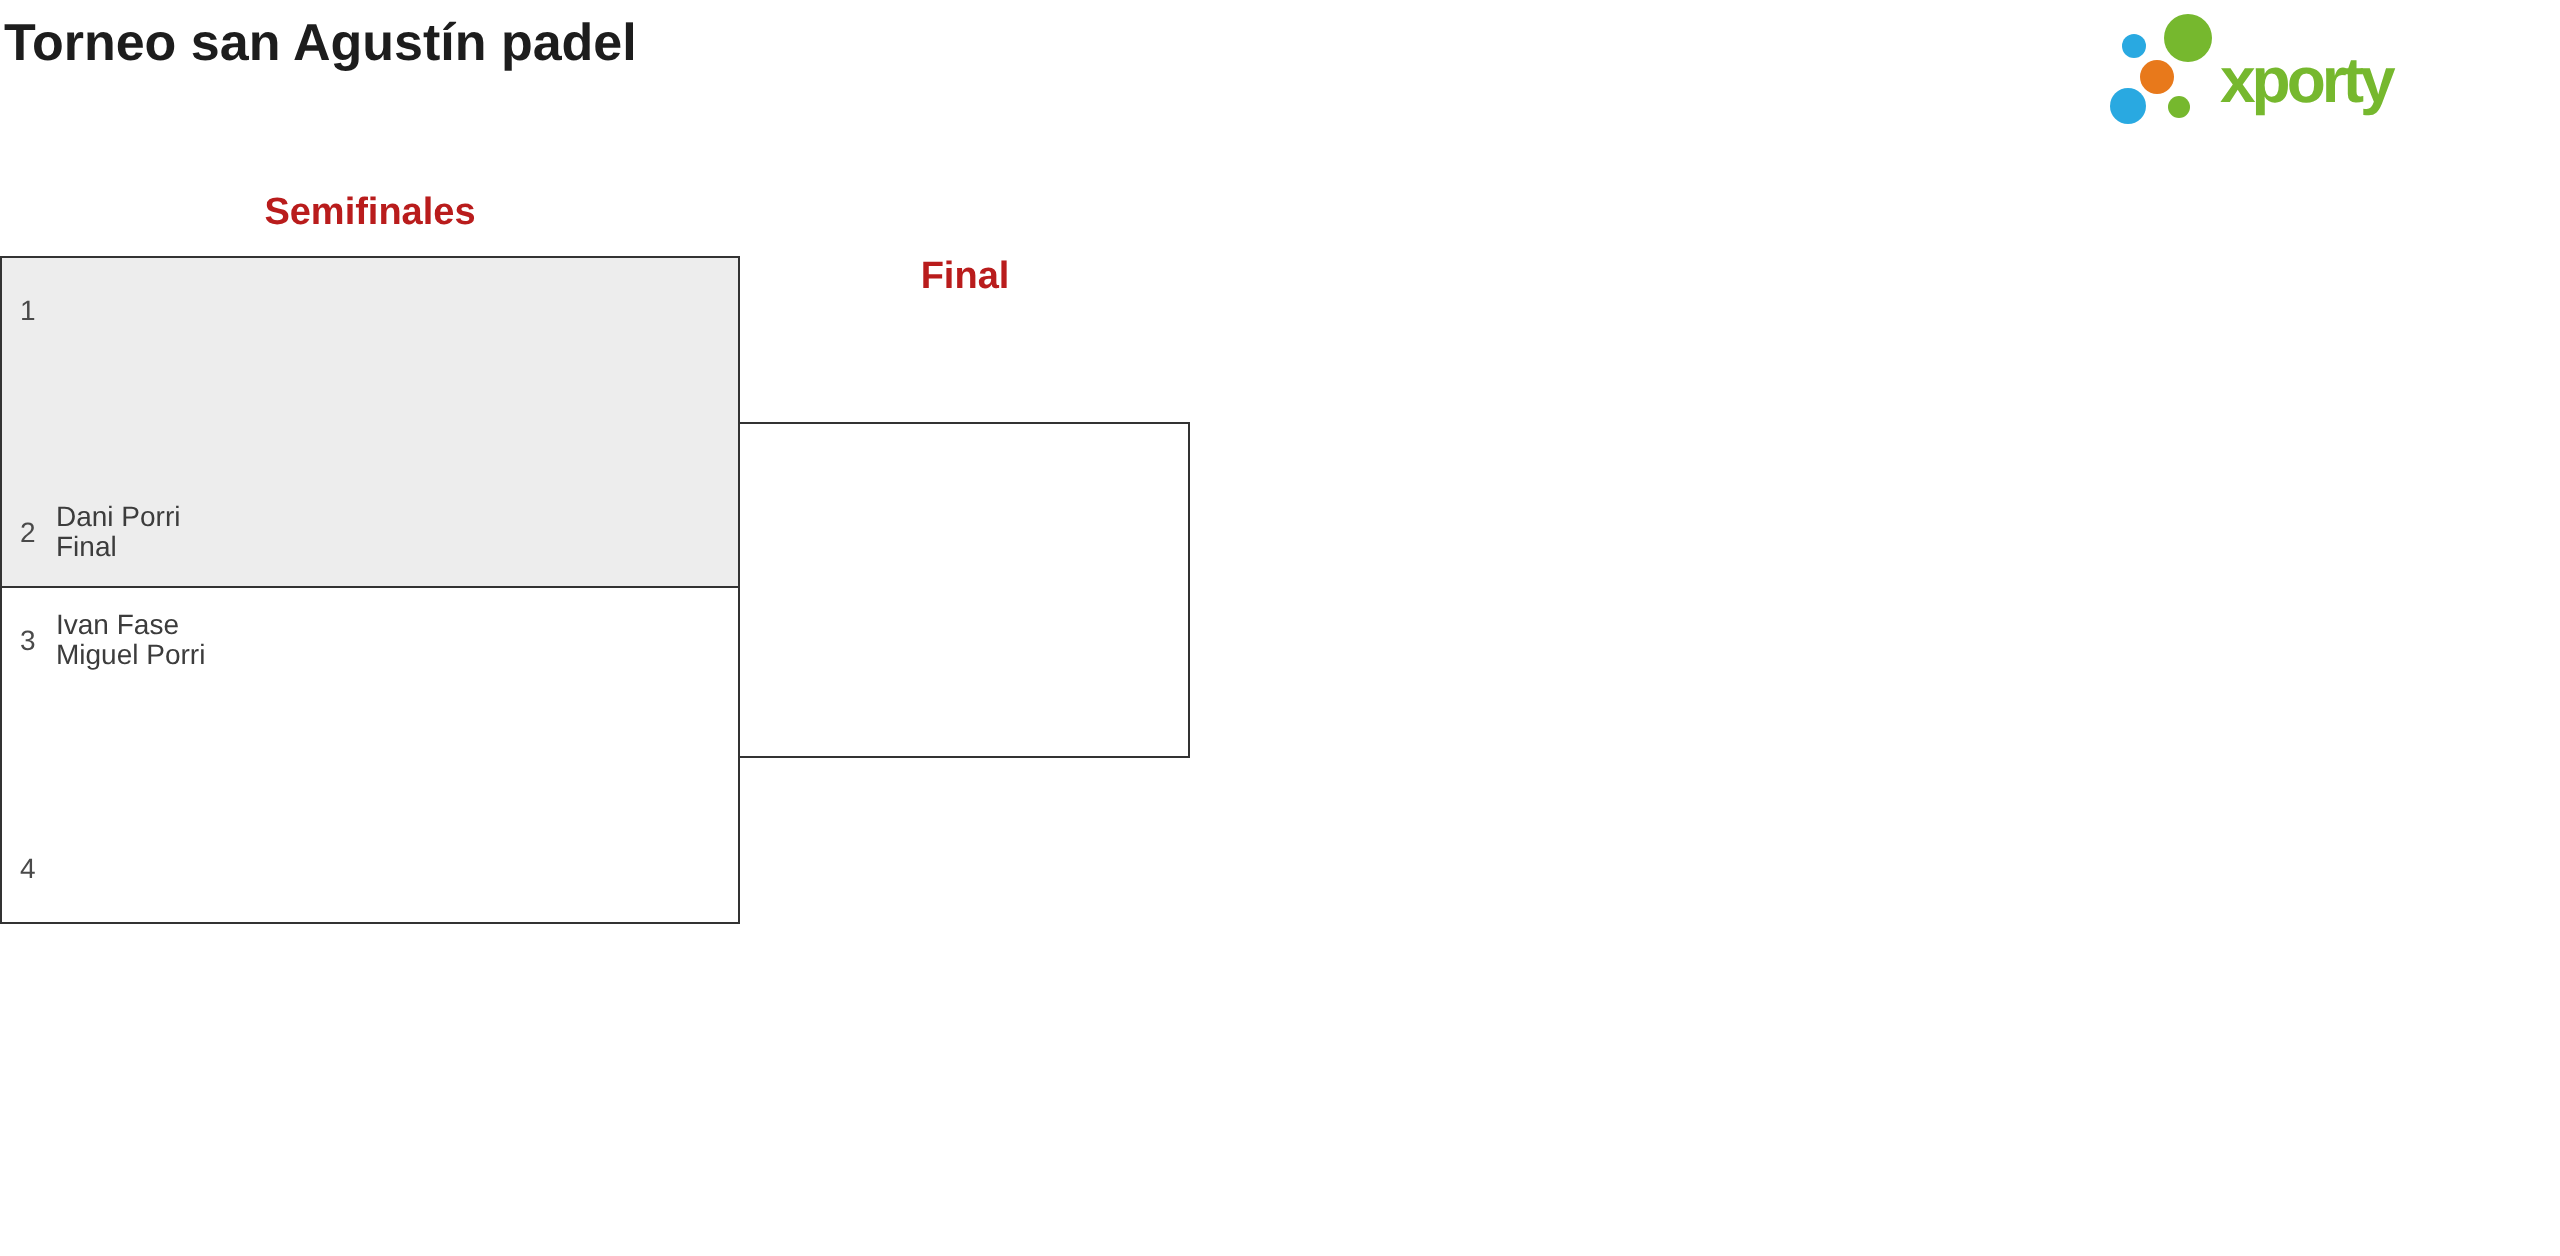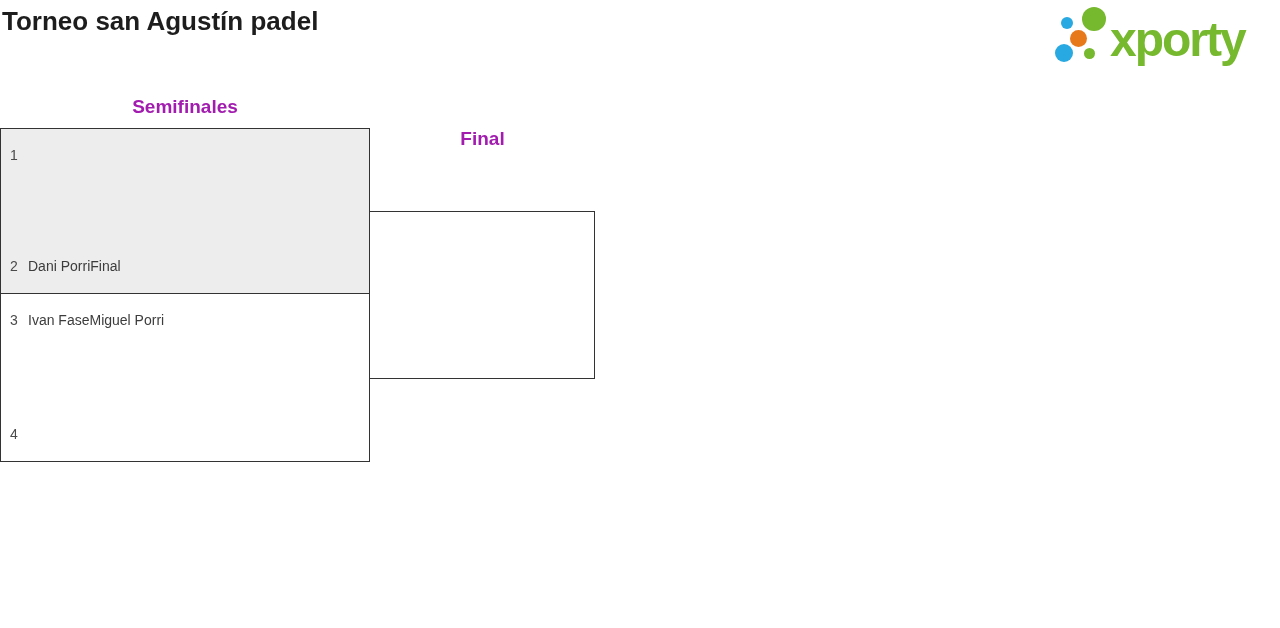--- a/index.html
+++ b/index.html
@@ -21,28 +21,28 @@
   
   .logo { position: absolute; left: 1050px; top: 0; width: 230px; height: 72px; cursor: pointer; }
   .dot { position: absolute; border-radius: 50%; }
   .dot-blue-small  { left: 11px; top: 17px; width: 12px; height: 12px; }
   .dot-green-big   { left: 32px; top:  7px; width: 24px; height: 24px; }
   .dot-orange     { left: 20px; top: 30px; width: 17px; height: 17px; }
   .dot-blue-big    { left:  5px; top: 44px; width: 18px; height: 18px; }
   .dot-green-small { left: 34px; top: 48px; width: 11px; height: 11px; }
   .logo-text {
     position: absolute; left: 60px; top: 14px;
-    font-size: 48px; line-height: 52px; font-weight: 800;
+    font-size: 32px; line-height: 52px; font-weight: 800;
     letter-spacing: -2px;
   }
 
   
   .round-header {
     position: absolute; top: 96px; height: 22px;
-    font-size: 19px; font-weight: 700; color: #a21caf;
+    font-size: 19px; font-weight: 700; color: #b91c1c;
     text-align: center;
   }
   .round-header.semifinales { left: 0; width: 370px; }
   .round-header.final { left: 370px; width: 225px; margin-top: 32px; }
 
   
   .match {
     position: absolute;
     border: 1px solid #333333;
     background: #ffffff;
@@ -51,21 +51,21 @@
   }
   .match-sf1 { left: 0; top: 128px; width: 370px; height: 166px; }
   .match-sf2 { left: 0; top: 293px; width: 370px; height: 169px; }
   .match-final { left: 369px; top: 211px; width: 226px; height: 168px; padding: 0; }
 
   .slot { display: flex; align-items: center; min-height: 30px; }
   .slot-number {
     flex: 0 0 18px; width: 18px;
     font-size: 14px; color: #4a4a4a;
   }
-  .players { display: flex; justify-content: flex-end; }
+  .players { display: flex; flex-direction: column; justify-content: flex-end; }
   .player-line {
     font-size: 14px; line-height: 15px; color: #3c3c3c;
     min-height: 0;
   }
 </style>
 </head>
 <body>
 
 <div class="page">
 

